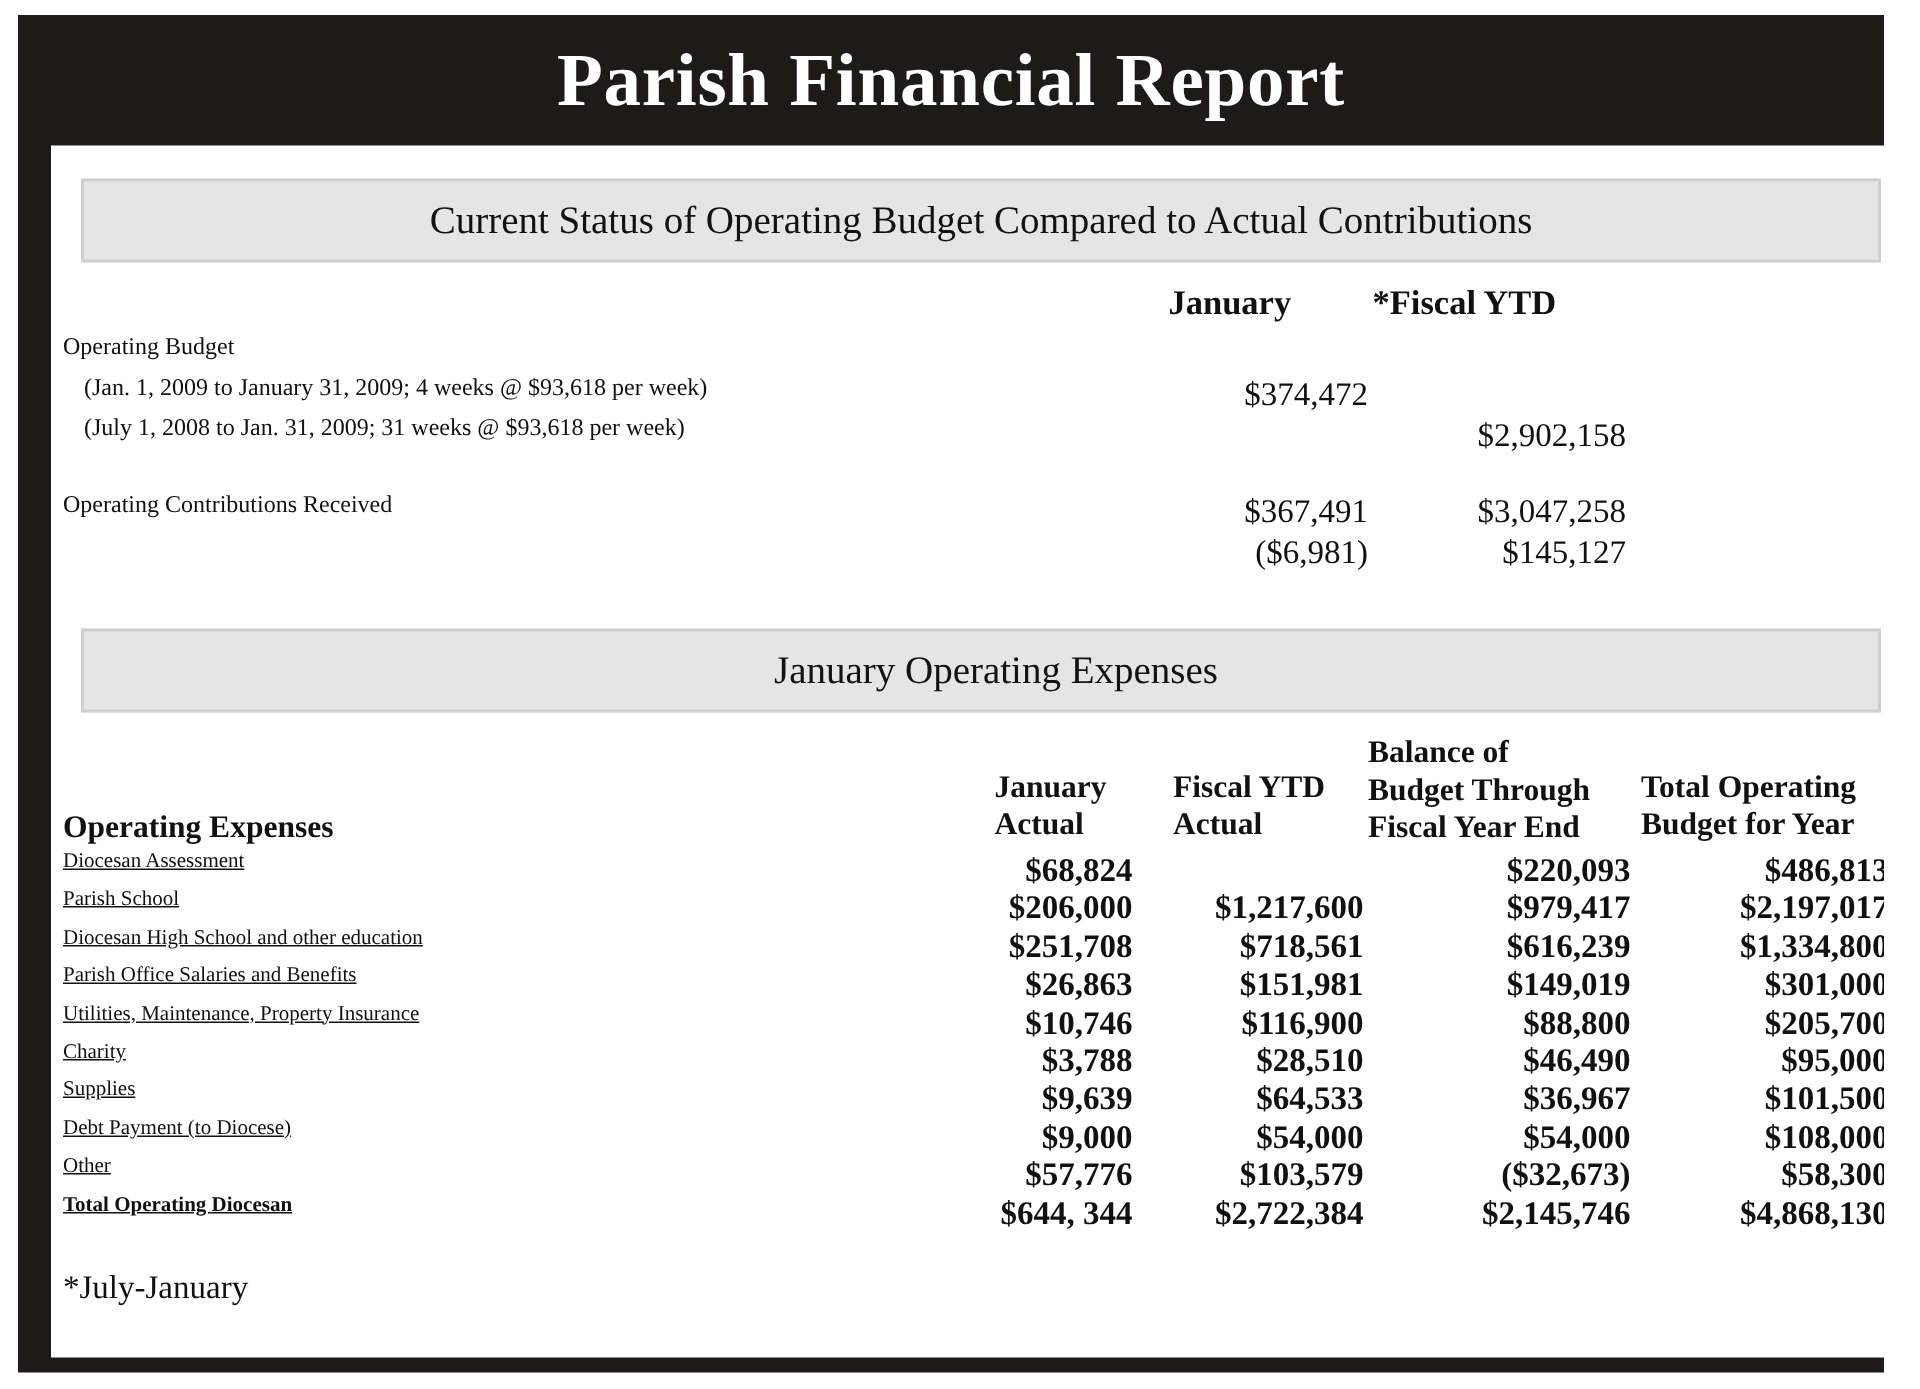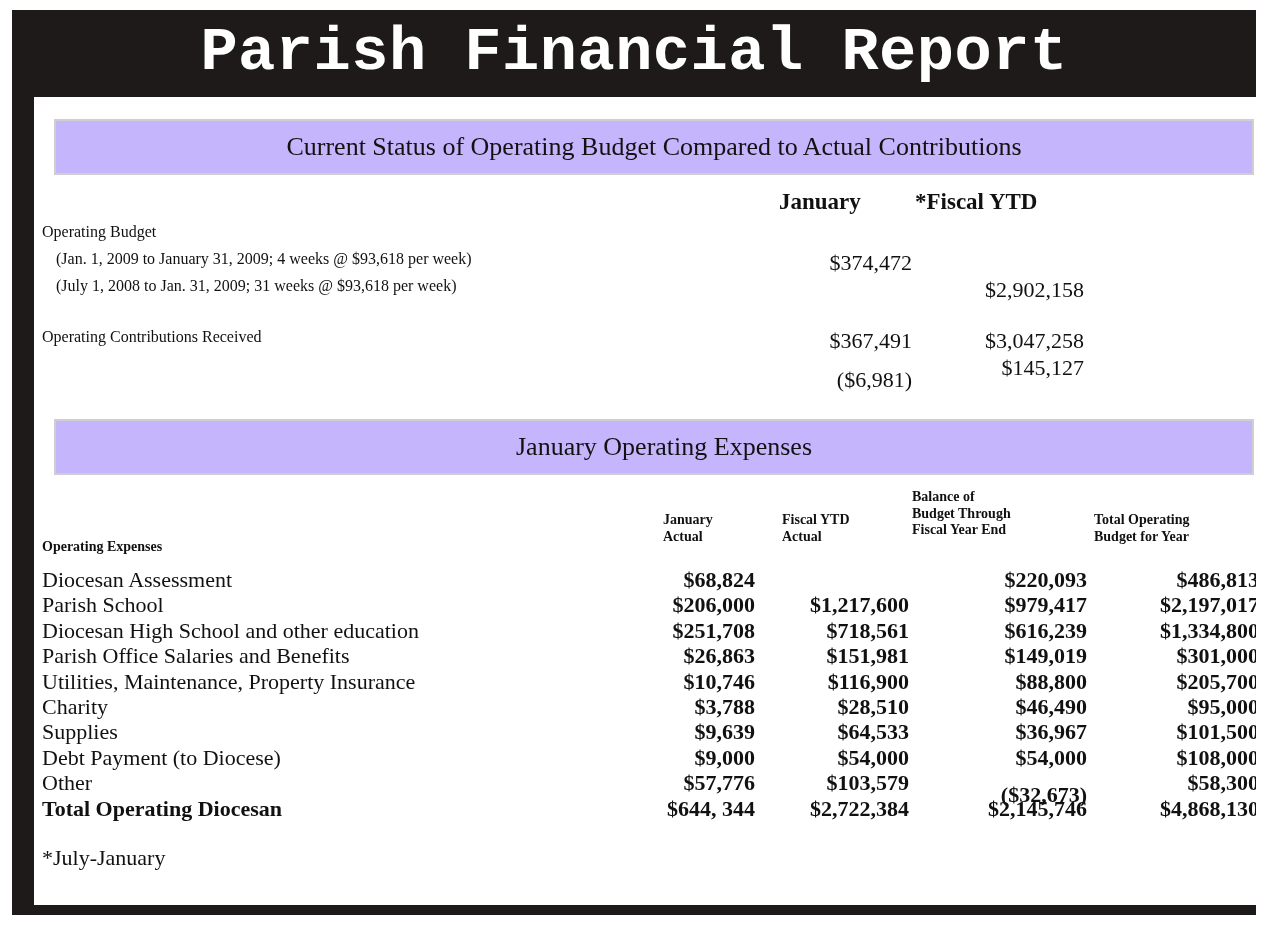--- a/index.html
+++ b/index.html
@@ -40,23 +40,23 @@
     width: 100%;
     height: 85px;
     background: #1e1a1a;
     display: flex;
     align-items: center;
     justify-content: center;
   }
 
   .report-title {
     color: #ffffff;
-    font-family: Liberation Mono, monospace;
-    font-weight: bold;
-    font-size: 62px;
+    font-family: Liberation Serif, serif;
+    font-weight: bold;
+    font-size: 50px;
     letter-spacing: 0.5px;
     line-height: 1;
     margin: 0;
     white-space: nowrap;
   }
 
   
   .canvas {
     position: absolute;
     left: 22px;
@@ -66,21 +66,21 @@
     background: #ffffff;
     box-sizing: border-box;
     overflow: hidden;
   }
 
   
   .section-box {
     position: absolute;
     box-sizing: border-box;
     border: 2px solid #cfcfcf;
-    background: #c4b5fd;
+    background: #e5e5e5;
     display: flex;
     align-items: center;
     justify-content: center;
   }
   .section-box .section-title {
     font-size: 26px;
     font-weight: normal;
     color: #121212;
     line-height: 1.1;
     white-space: nowrap;
@@ -125,38 +125,38 @@
   .bline .lbl.indent { left: 22px; }
   .bline .v1, .bline .v2 {
     position: absolute;
     font-size: 22px;
     color: #111111;
     text-align: right;
     white-space: nowrap;
   }
   .bline .v1 { left: 628px; width: 250px; }
   .bline .v2 { left: 808px; width: 242px; }
-  .neg { color: #c0202a; margin-top: 12px; }
+  .neg { color: #c0202a; }
   .spacer-md { height: 24px; }
 
   
   .expenses {
     position: absolute;
     left: 0;
     top: 392px;
     width: 1222px;
   }
 
   .exp-head {
     position: relative;
     height: 78px;
   }
   .exp-head .h-col {
     position: absolute;
-    font-size: 14px;
+    font-size: 21px;
     font-weight: bold;
     color: #111111;
     line-height: 1.18;
     text-align: left;
     white-space: nowrap;
   }
   #expHeadLabel   { left: 8px;   top: 50px; }
   #expHeadCol1    { left: 629px; top: 23px; }
   #expHeadCol2    { left: 748px; top: 23px; }
   #expHeadCol3    { left: 878px; top: 0px;  }
@@ -166,23 +166,24 @@
     position: relative;
   }
   .exp-row {
     position: relative;
     height: 25.4px;
   }
   .exp-row .r-label {
     position: absolute;
     left: 8px;
     top: 0;
-    font-size: 22px;
-    color: #111111;
-    white-space: nowrap;
+    font-size: 14px;
+    color: #111111;
+    white-space: nowrap;
+    text-decoration: underline;
   }
   .exp-row .r-val {
     position: absolute;
     top: 0;
     font-size: 22px;
     color: #111111;
     text-align: right;
     white-space: nowrap;
     font-weight: bold;
   }

